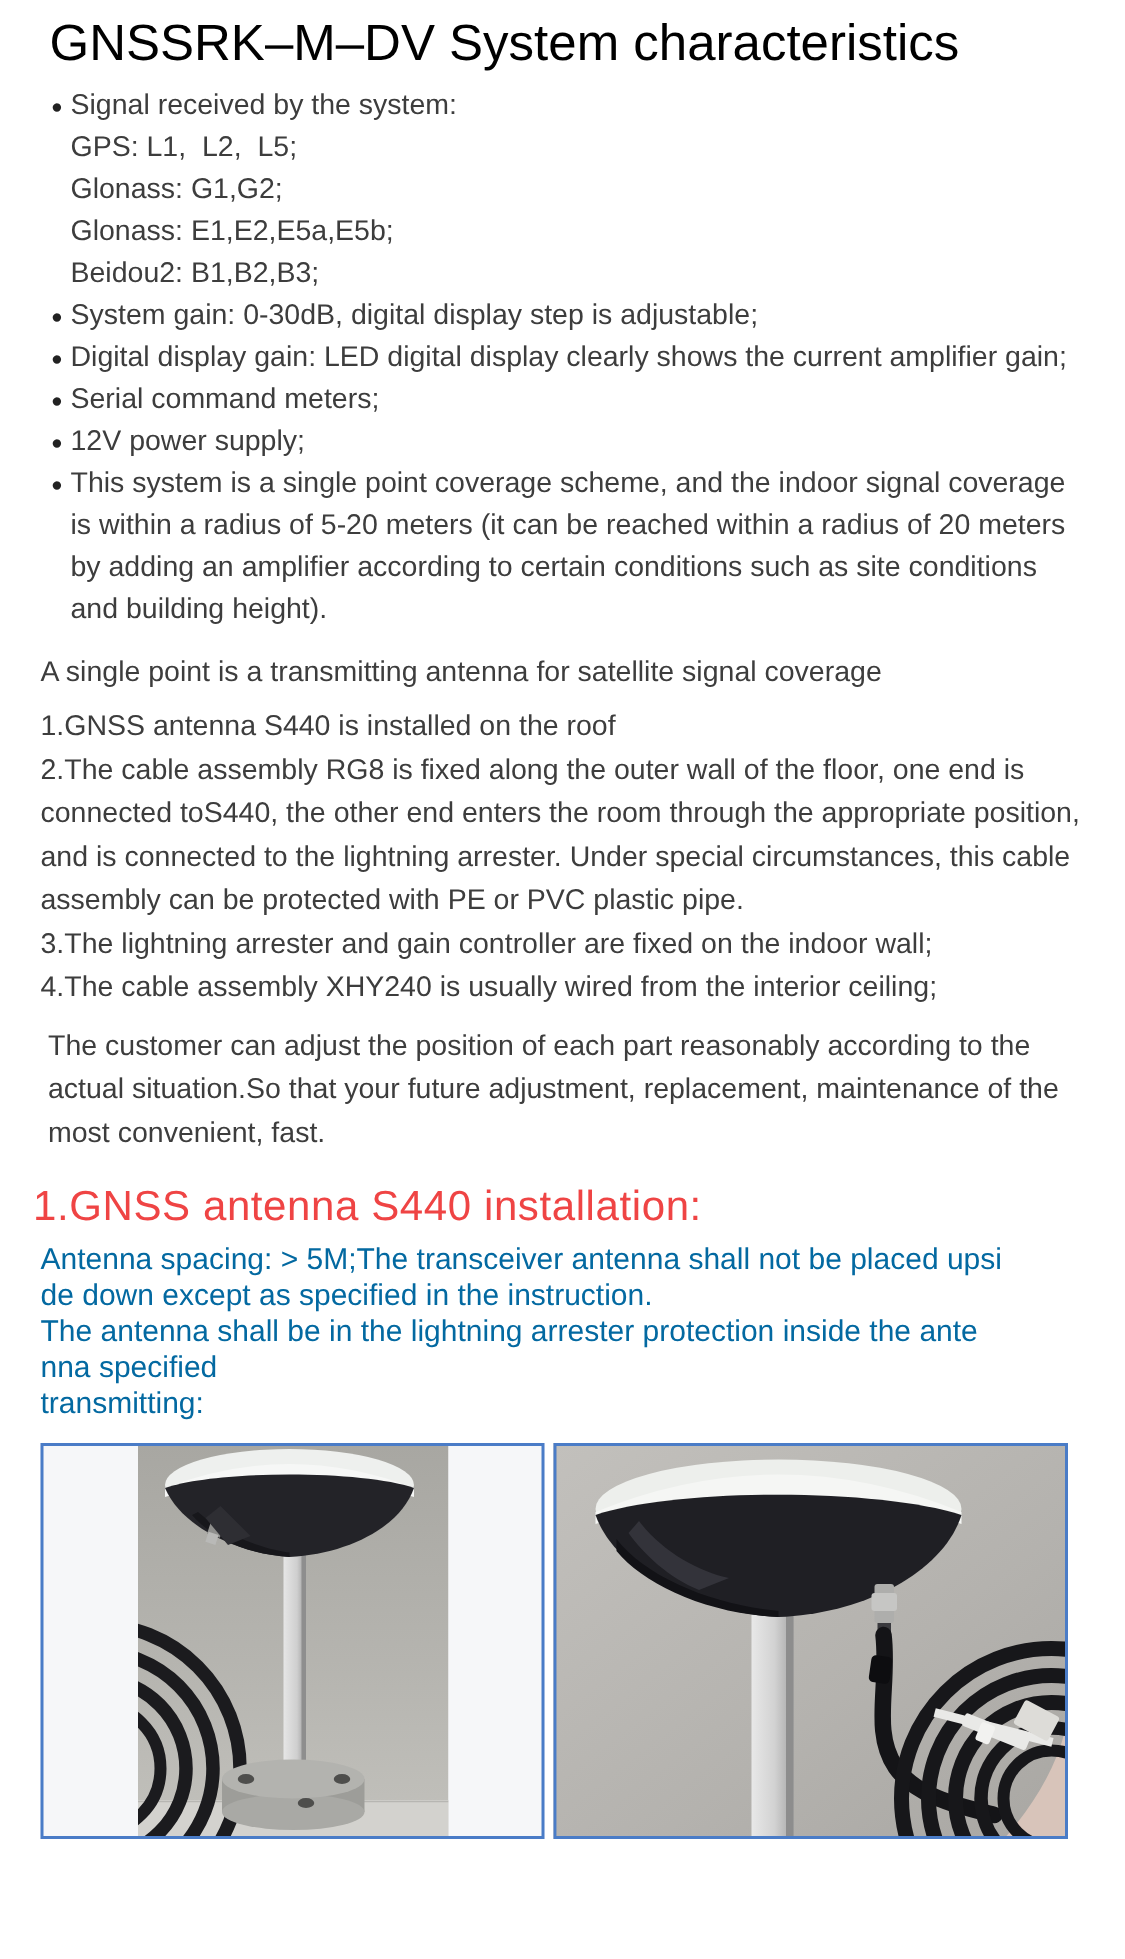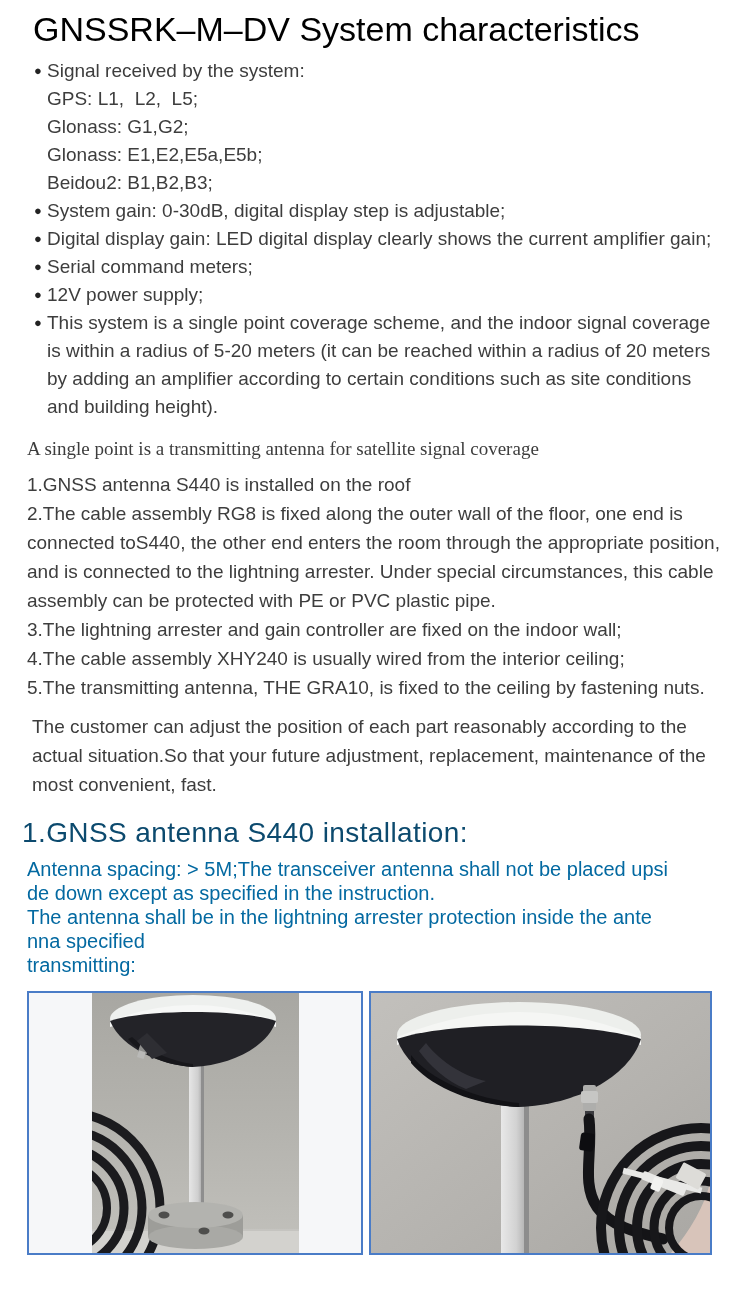--- a/index.html
+++ b/index.html
@@ -16,26 +16,26 @@
   }
 
   .bullets{font-size:19px;line-height:28px;}
   .bullet-item{display:flex;align-items:flex-start;padding-left:7px;}
   .bullet-marker{width:13px;flex:0 0 13px;font-size:13px;line-height:28px;color:#222;}
   .bullet-text{flex:1;}
   .subline{margin-left:20px;white-space:pre-wrap;}
 
   .coverage{margin-top:13px;font-size:19px;line-height:29px;}
   .coverage p{margin:0;}
-  .intro{margin-bottom:7px !important;font-family:Liberation Serif, serif;}
+  .intro{margin-bottom:7px !important;}
   .step{margin:0;}
   .note{margin-top:10px !important;padding-left:5px;}
 
   .section-heading{
-    font-size:28px;line-height:38px;color:#0c4a6e;font-weight:500;
+    font-size:28px;line-height:38px;color:#ef4444;font-weight:500;
     letter-spacing:0.4px;margin:15px 0 5px -5px;
   }
   .section-lines{font-size:20px;line-height:24px;color:#0369a1;}
   .section-line{white-space:pre-wrap;}
 
   .figures{display:flex;gap:6px;margin-top:14px;}
   .fig-box{box-sizing:border-box;border:2px solid #4a7cc7;height:264px;overflow:hidden;}
   .fig-box-1{width:336px;background:#f6f7f9;display:flex;justify-content:center;}
   .fig-box-2{width:343px;background:#b6b4b0;}
   .fig-box svg{display:block;height:100%;}
@@ -84,21 +84,20 @@
       <span class="bullet-text">This system is a single point coverage scheme, and the indoor signal coverage is within a radius of 5-20 meters (it can be reached within a radius of 20 meters by adding an amplifier according to certain conditions such as site conditions and building height).</span>
     </div>
   </div>
 
   <div class="coverage">
     <p class="intro">A single point is a transmitting antenna for satellite signal coverage</p>
     <p class="step">1.GNSS antenna S440 is installed on the roof</p>
     <p class="step">2.The cable assembly RG8 is fixed along the outer wall of the floor, one end is connected toS440, the other end enters the room through the appropriate position, and is connected to the lightning arrester. Under special circumstances, this cable assembly can be protected with PE or PVC plastic pipe.</p>
     <p class="step">3.The lightning arrester and gain controller are fixed on the indoor wall;</p>
     <p class="step">4.The cable assembly XHY240 is usually wired from the interior ceiling;</p>
-    <p class="step">5.The transmitting antenna, THE GRA10, is fixed to the ceiling by fastening nuts.</p>
     <p class="note">The customer can adjust the position of each part reasonably according to the actual situation.So that your future adjustment, replacement, maintenance of the most convenient, fast.</p>
   </div>
 
   <h2 class="section-heading">1.GNSS antenna S440 installation:</h2>
 
   <div class="section-lines">
     <div class="section-line">Antenna spacing: &gt; 5M;The transceiver antenna shall not be placed upsi</div>
     <div class="section-line">de down except as specified in the instruction.</div>
     <div class="section-line">The antenna shall be in the lightning arrester protection inside the ante</div>
     <div class="section-line">nna specified</div>

